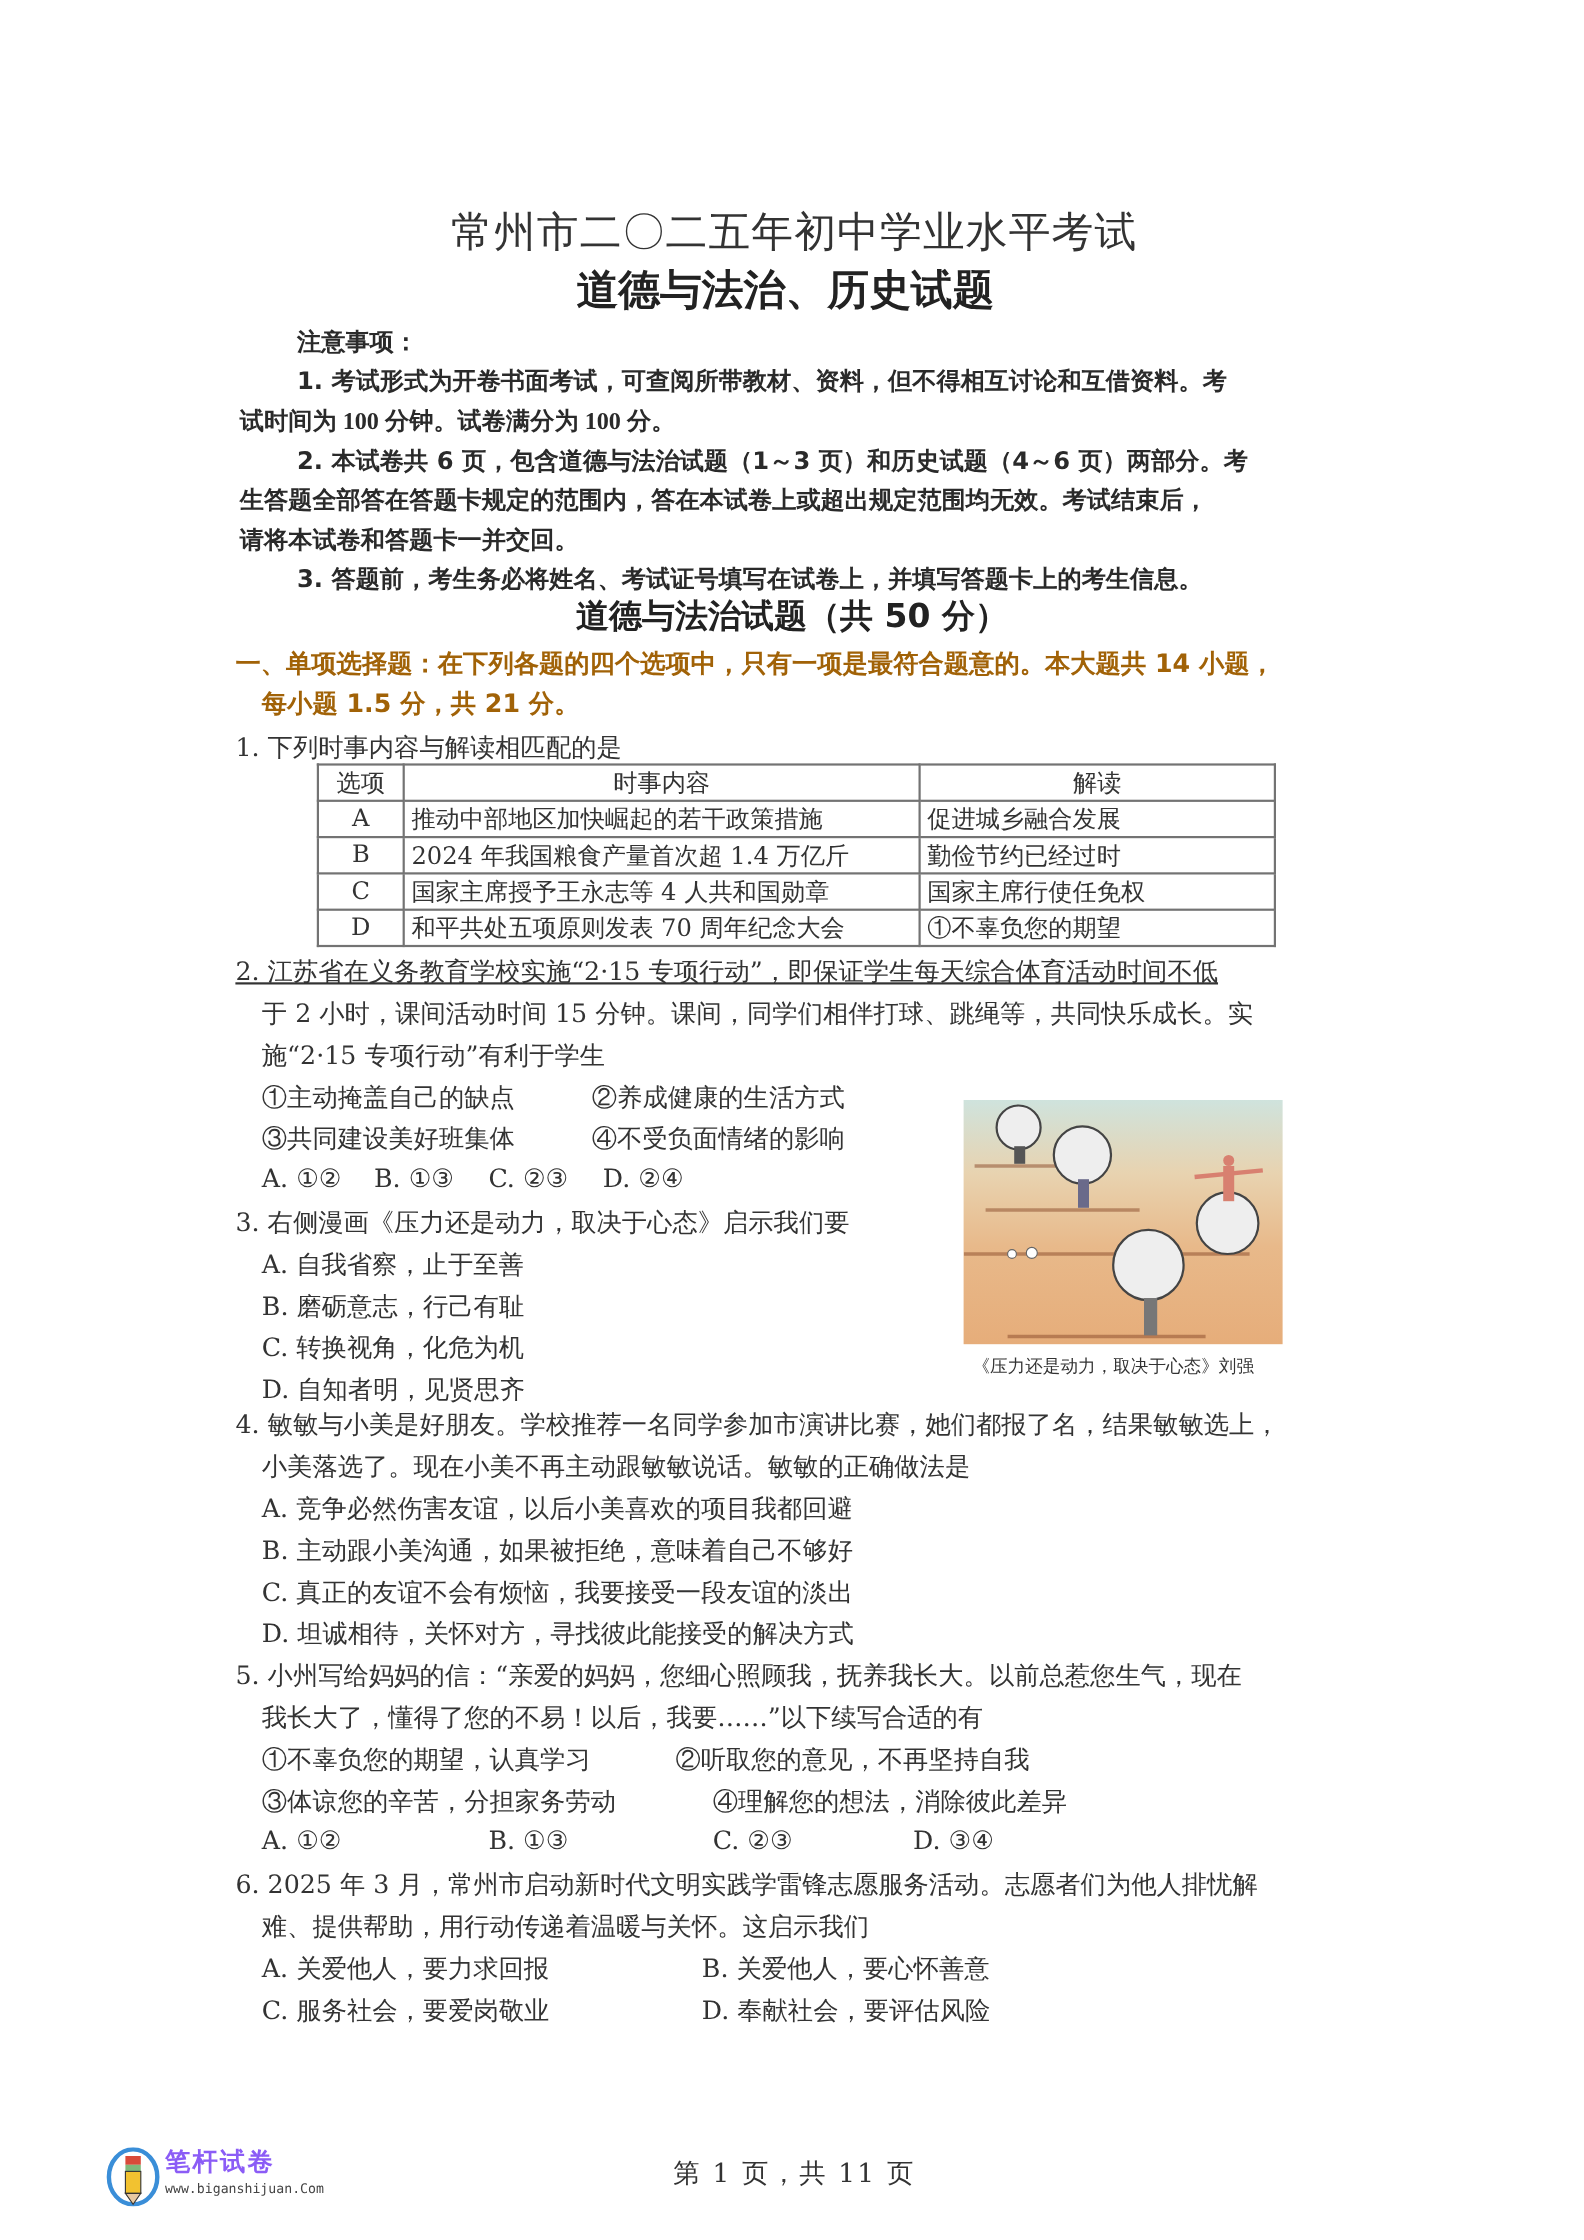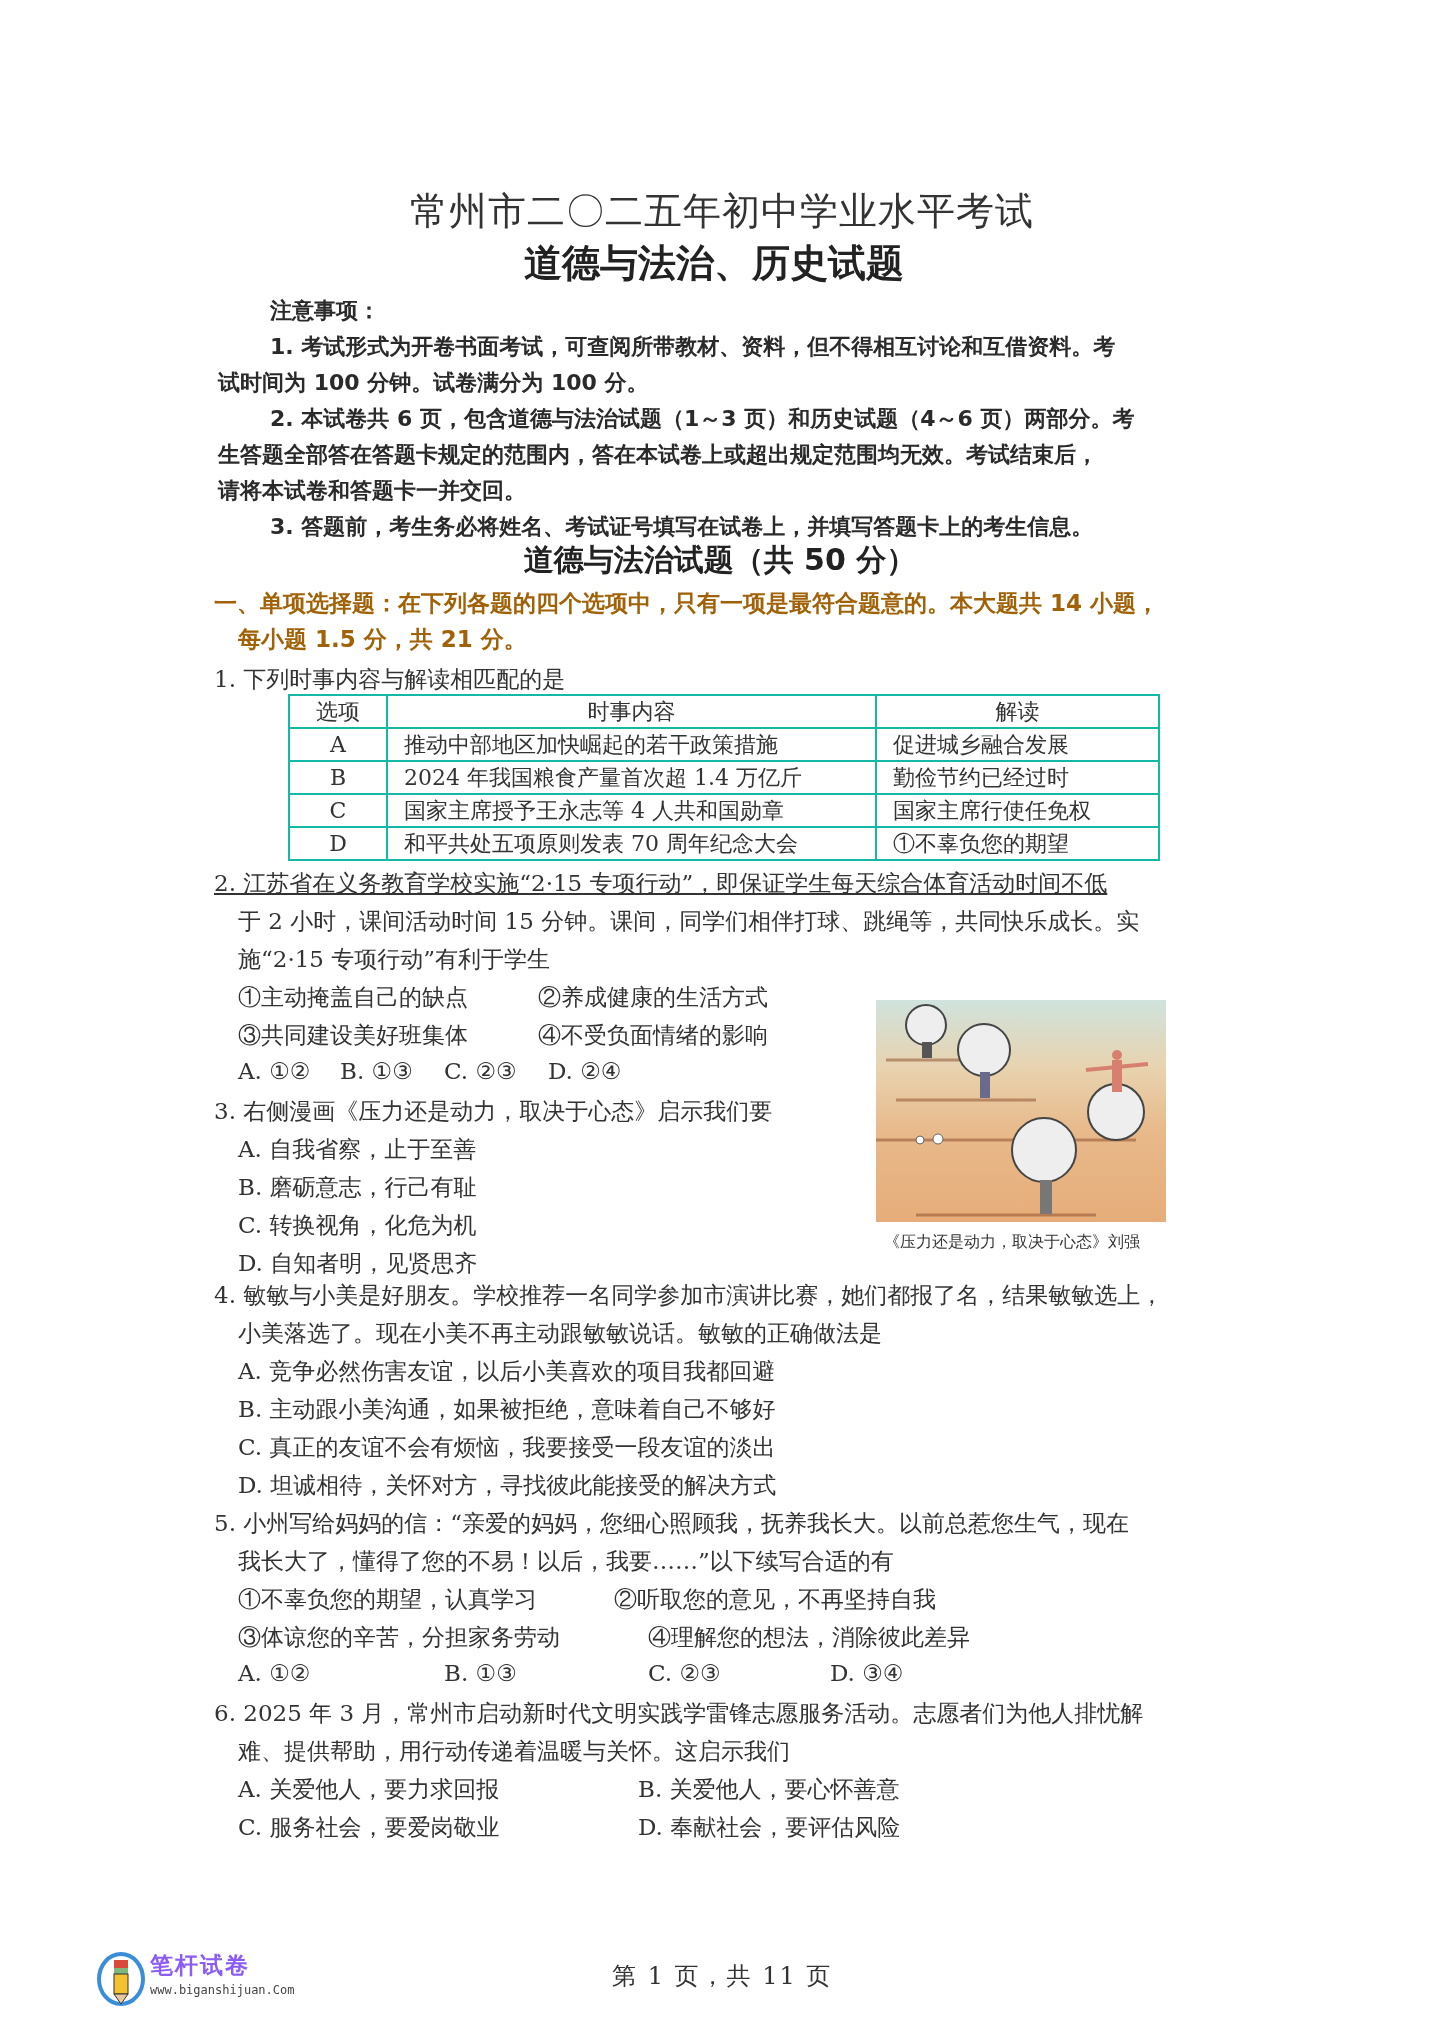--- a/index.html
+++ b/index.html
@@ -9,40 +9,40 @@
   .title1 { left:2px; width:1440px; text-align:center; top:186px; font-size:38px; color:#333; letter-spacing:1px; }
   .title2 { left:0; width:1428px; text-align:center; top:238px; font-size:38px; font-weight:bold; color:#222;
             font-family:"DejaVu Sans","Liberation Sans",sans-serif; }
   .note { font-size:22px; font-weight:bold; font-family:"DejaVu Sans","Liberation Sans",sans-serif; color:#2a2a2a; }
   .sect { left:0; width:1440px; text-align:center; top:538px; font-size:30px; font-weight:bold;
           font-family:"DejaVu Sans","Liberation Sans",sans-serif; color:#222; }
   .q { font-size:23px; color:#333; }
   .qb { font-size:23px; color:#a16207; font-family:"DejaVu Sans","Liberation Sans",sans-serif; font-weight:bold; }
   table.t { position:absolute; left:288px; top:694px; width:872px; border-collapse:collapse;
             font-size:22px; color:#333; }
-  table.t td, table.t th { border:2px solid #14b8a6; height:31px; padding:0 16px; font-weight:normal; }
+  table.t td, table.t th { border:2px solid #737373; height:31px; padding:0 6px; font-weight:normal; }
   table.t th { text-align:center; }
   table.t td.c { text-align:center; }
   .cartoon { position:absolute; left:876px; top:1000px; width:290px; height:222px; overflow:hidden;
              background:linear-gradient(180deg,#cfe3dd 0%, #e8d3b0 30%, #e8b98a 60%, #e6ad7a 100%); }
   .caption { left:884px; top:1232px; font-size:16px; color:#333; }
   .footer-logo { position:absolute; left:96px; top:1952px; width:50px; height:54px; }
   .logo-text { left:150px; top:1950px; font-size:23px; font-weight:bold; color:#8b5cf6; letter-spacing:2px; }
   .logo-url { left:150px; top:1983px; font-size:12px; color:#444; font-family:"DejaVu Sans Mono","Liberation Mono",monospace; }
   .pageno { left:612px; top:1960px; font-size:24px; color:#333; letter-spacing:2px; }
 </style>
 </head>
 <body>
 
 <div class="abs title1">常州市二〇二五年初中学业水平考试</div>
 <div class="abs title2">道德与法治、历史试题</div>
 
 <div class="abs note" style="left:270px;top:296px;">注意事项：</div>
 <div class="abs note" style="left:270px;top:332px;">1. 考试形式为开卷书面考试，可查阅所带教材、资料，但不得相互讨论和互借资料。考</div>
-<div class="abs note" style="left:218px;top:368px;">试时间为 100 分钟。试卷满分为 100 分。</div>
+<div class="abs note" style="left:218px;top:368px;font-family:Liberation Serif, serif;">试时间为 100 分钟。试卷满分为 100 分。</div>
 <div class="abs note" style="left:270px;top:404px;">2. 本试卷共 6 页，包含道德与法治试题（1～3 页）和历史试题（4～6 页）两部分。考</div>
 <div class="abs note" style="left:218px;top:440px;">生答题全部答在答题卡规定的范围内，答在本试卷上或超出规定范围均无效。考试结束后，</div>
 <div class="abs note" style="left:218px;top:476px;">请将本试卷和答题卡一并交回。</div>
 <div class="abs note" style="left:270px;top:512px;">3. 答题前，考生务必将姓名、考试证号填写在试卷上，并填写答题卡上的考生信息。</div>
 
 <div class="abs sect" style="top:540px;">道德与法治试题（共 50 分）</div>
 <div class="abs qb" style="left:214px;top:588px;">一、单项选择题：在下列各题的四个选项中，只有一项是最符合题意的。本大题共 14 小题，</div>
 <div class="abs qb" style="left:238px;top:624px;">每小题 1.5 分，共 21 分。</div>
 
 <div class="abs q" style="left:214px;top:664px;">1. 下列时事内容与解读相匹配的是</div>

